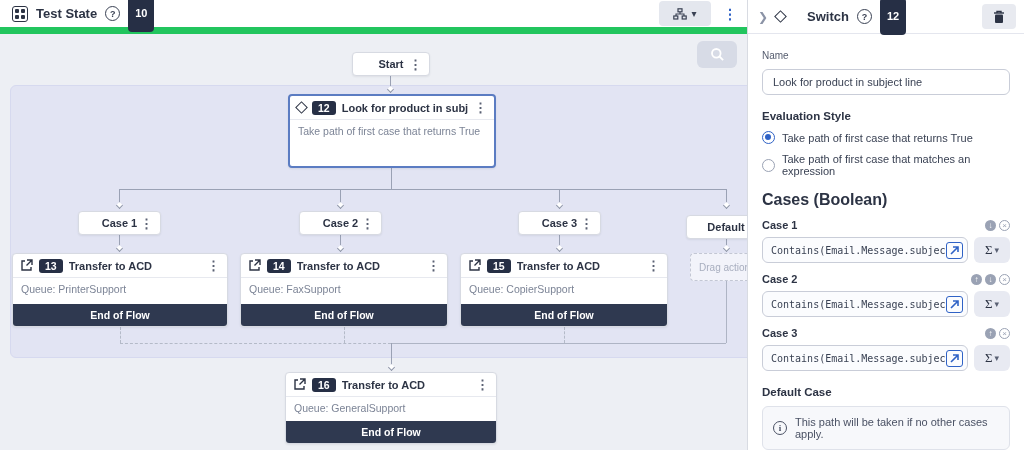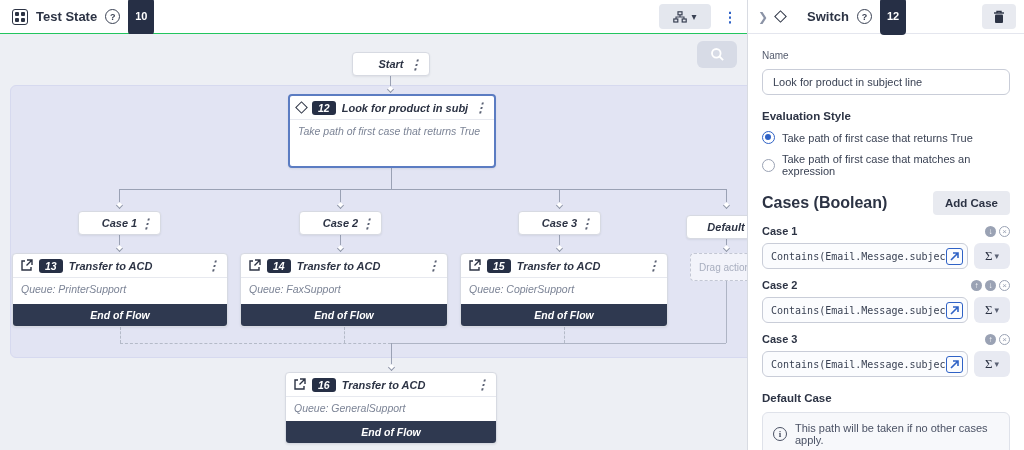--- a/index.html
+++ b/index.html
@@ -1,42 +1,42 @@
 <!DOCTYPE html>
 <html><head>
 <meta charset="utf-8">
 <style>
   * { margin:0; padding:0; box-sizing:border-box; }
   html,body { width:1024px; height:450px; overflow:hidden; }
   body { font-family:"Liberation Sans", sans-serif; display:flex; background:#fff; color:#2c3344; }
 
   
   .left-col { width:748px; display:flex; flex-direction:column; border-right:1px solid #d8dbe2; }
-  .top-bar { height:34px; background:#fff; border-bottom:1px solid #22c55e; display:flex; align-items:center; padding:0 10px 0 12px; }
+  .top-bar { height:34px; background:#fff; border-bottom:7px solid #22c55e; display:flex; align-items:center; padding:0 10px 0 12px; }
   .top-bar .spacer { flex:1; }
   .app-title { font-size:13px; font-weight:bold; color:#2c3344; margin:0 8px; }
   .badge { background:#262f45; color:#fff; font-size:11px; font-weight:bold; border-radius:4px; padding:12px 7px; line-height:1.2; }
   .help-circ { width:15px; height:15px; border:1.5px solid #3a4254; border-radius:50%; display:inline-flex; align-items:center; justify-content:center; font-size:9px; font-weight:bold; color:#3a4254; margin-right:8px; }
   .state-icon { width:16px; height:16px; border:1.5px solid #2c3344; border-radius:3px; display:inline-grid; grid-template-columns:1fr 1fr; gap:2px; padding:2px; }
   .state-icon i { background:#2c3344; border-radius:1px; }
   .layout-btn { background:#e4e7ee; border-radius:4px; height:25px; width:52px; display:flex; align-items:center; justify-content:center; gap:4px; cursor:pointer; }
   .chev { font-size:10px; color:#3a4254; }
   .kebab { color:#5a6173; font-size:13px; font-weight:bold; letter-spacing:0; line-height:1; }
   .kebab.blue { color:#2f62c6; font-size:14px; margin-left:12px; }
 
   
   .canvas { position:relative; flex:1; background:#edeff4; overflow:hidden; }
   .selection-region { position:absolute; left:10px; top:51px; width:745px; height:273px; background:#e2e4f3; border:1px solid #d6d9ef; border-radius:6px; }
   .vline { position:absolute; width:1px; background:#9aa1b4; }
   .hline { position:absolute; height:1px; background:#9aa1b4; }
   .vline.dash { background:none; border-left:1px dashed #b4bac8; }
   .hline.dash { background:none; border-top:1px dashed #b4bac8; height:0; }
   .vline.lite { background:#aeb4c4; } .hline.lite { background:#aeb4c4; }
   .ah { position:absolute; width:5px; height:5px; background:#fff; border-right:1px solid #8d94a8; border-bottom:1px solid #8d94a8; transform:rotate(45deg); }
-  .node { position:absolute; background:#fff; border:1px solid #d7dae2; border-radius:4px; box-shadow:0 1px 2px rgba(40,48,70,.08);font-style:italic; }
+  .node { position:absolute; background:#fff; border:1px solid #d7dae2; border-radius:4px; box-shadow:0 1px 2px rgba(40,48,70,.08); }
   .mini-node { height:24px; display:flex; align-items:center; justify-content:center; font-size:11px; font-weight:bold; color:#2c3344; }
   .mini-node .kebab { position:absolute; right:7px; top:5px; }
   .action-node { display:flex; flex-direction:column; }
   .an-head { height:24px; display:flex; align-items:center; gap:6px; padding:0 7px; border-bottom:1px solid #e7e9ef; position:relative; }
   .an-head .title { font-size:11px; font-weight:bold; color:#2c3344; white-space:nowrap; overflow:hidden; flex:1; }
   .an-head .kebab { margin-left:auto; }
   .an-body { flex:1; font-size:10.5px; color:#7c8496; padding:5px 8px; text-align:left; }
   .an-foot { height:22px; background:#2f3950; color:#fff; font-size:10.5px; font-weight:bold; display:flex; align-items:center; justify-content:center; border-radius:0 0 3px 3px; }
   .switch-node { border:2px solid #5b7cc2; }
   .node .sbadge { background:#262f45; color:#fff; font-size:10.5px; font-weight:bold; border-radius:3px; padding:1px 6px; }
@@ -258,21 +258,20 @@
       <span class="radio sel"></span>
       <span>Take path of first case that returns True</span>
     </div>
     <div class="radio-row">
       <span class="radio"></span>
       <span>Take path of first case that matches an expression</span>
     </div>
 
     <div class="cases-row">
       <span class="cases-h">Cases (Boolean)</span>
-      <button class="add-case">Add Case</button>
     </div>
 
     
     <div class="case-label-row">
       <span class="case-label">Case 1</span>
       <span class="case-icons">
         <span class="cico">↓</span>
         <span class="cico x">×</span>
       </span>
     </div>

